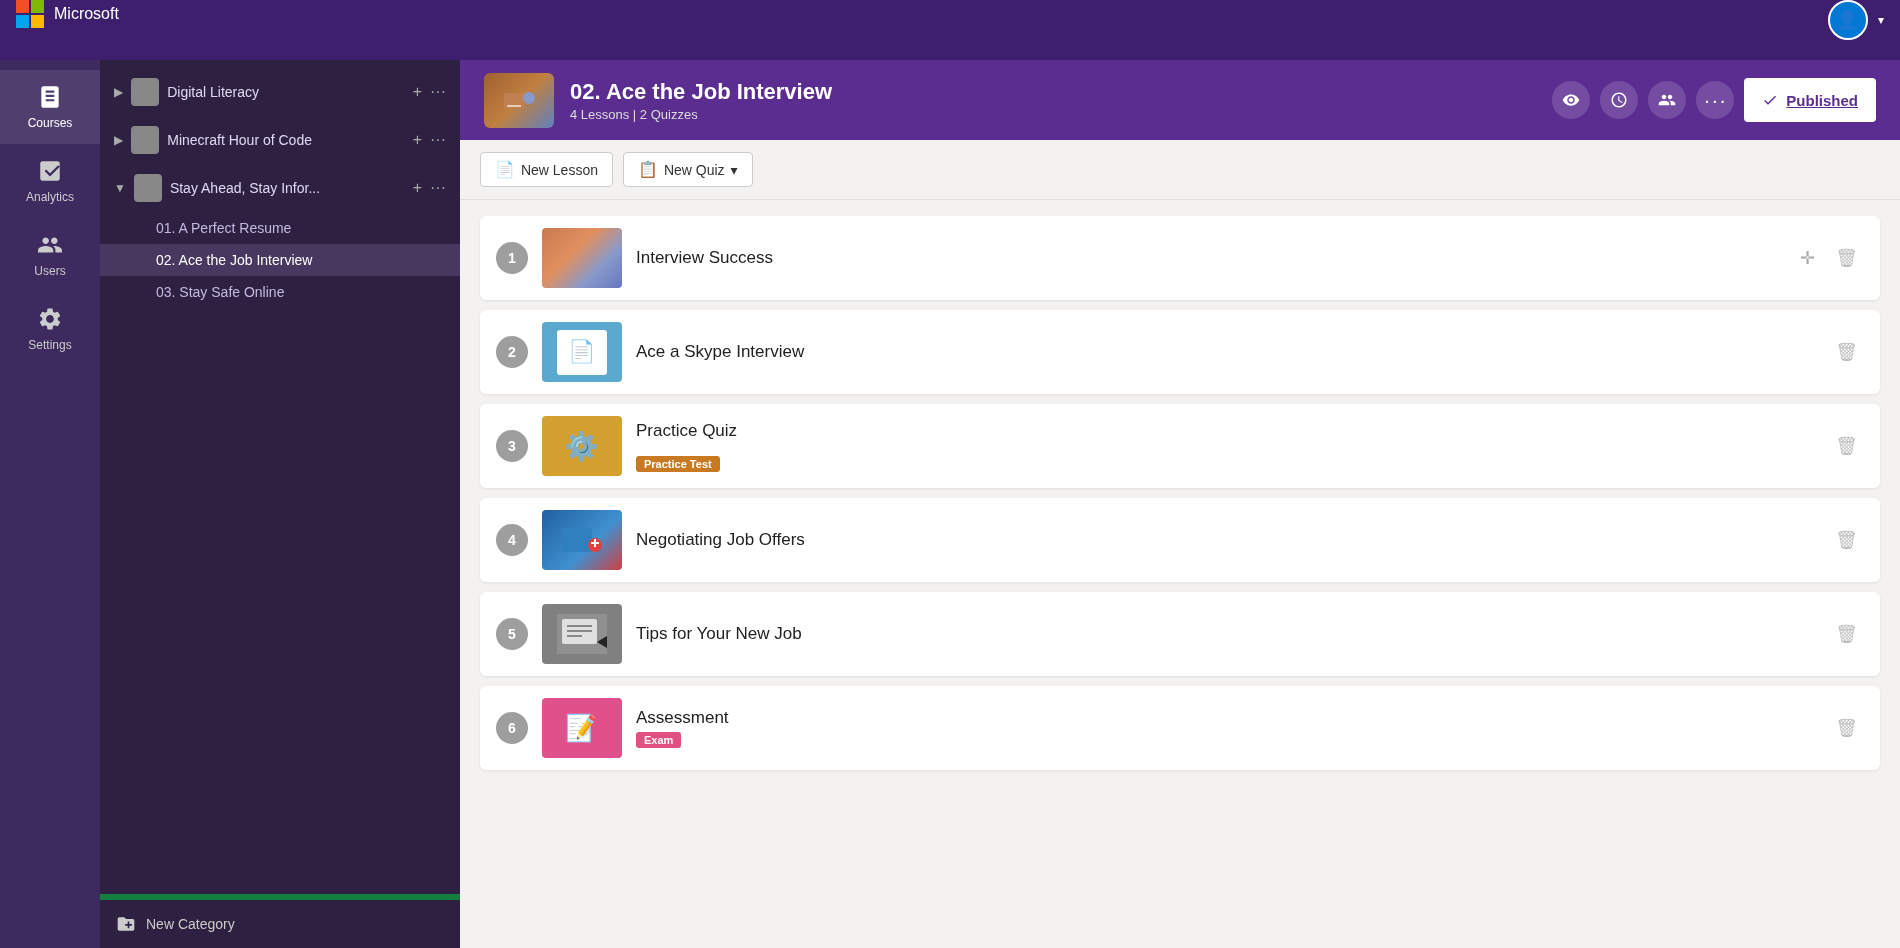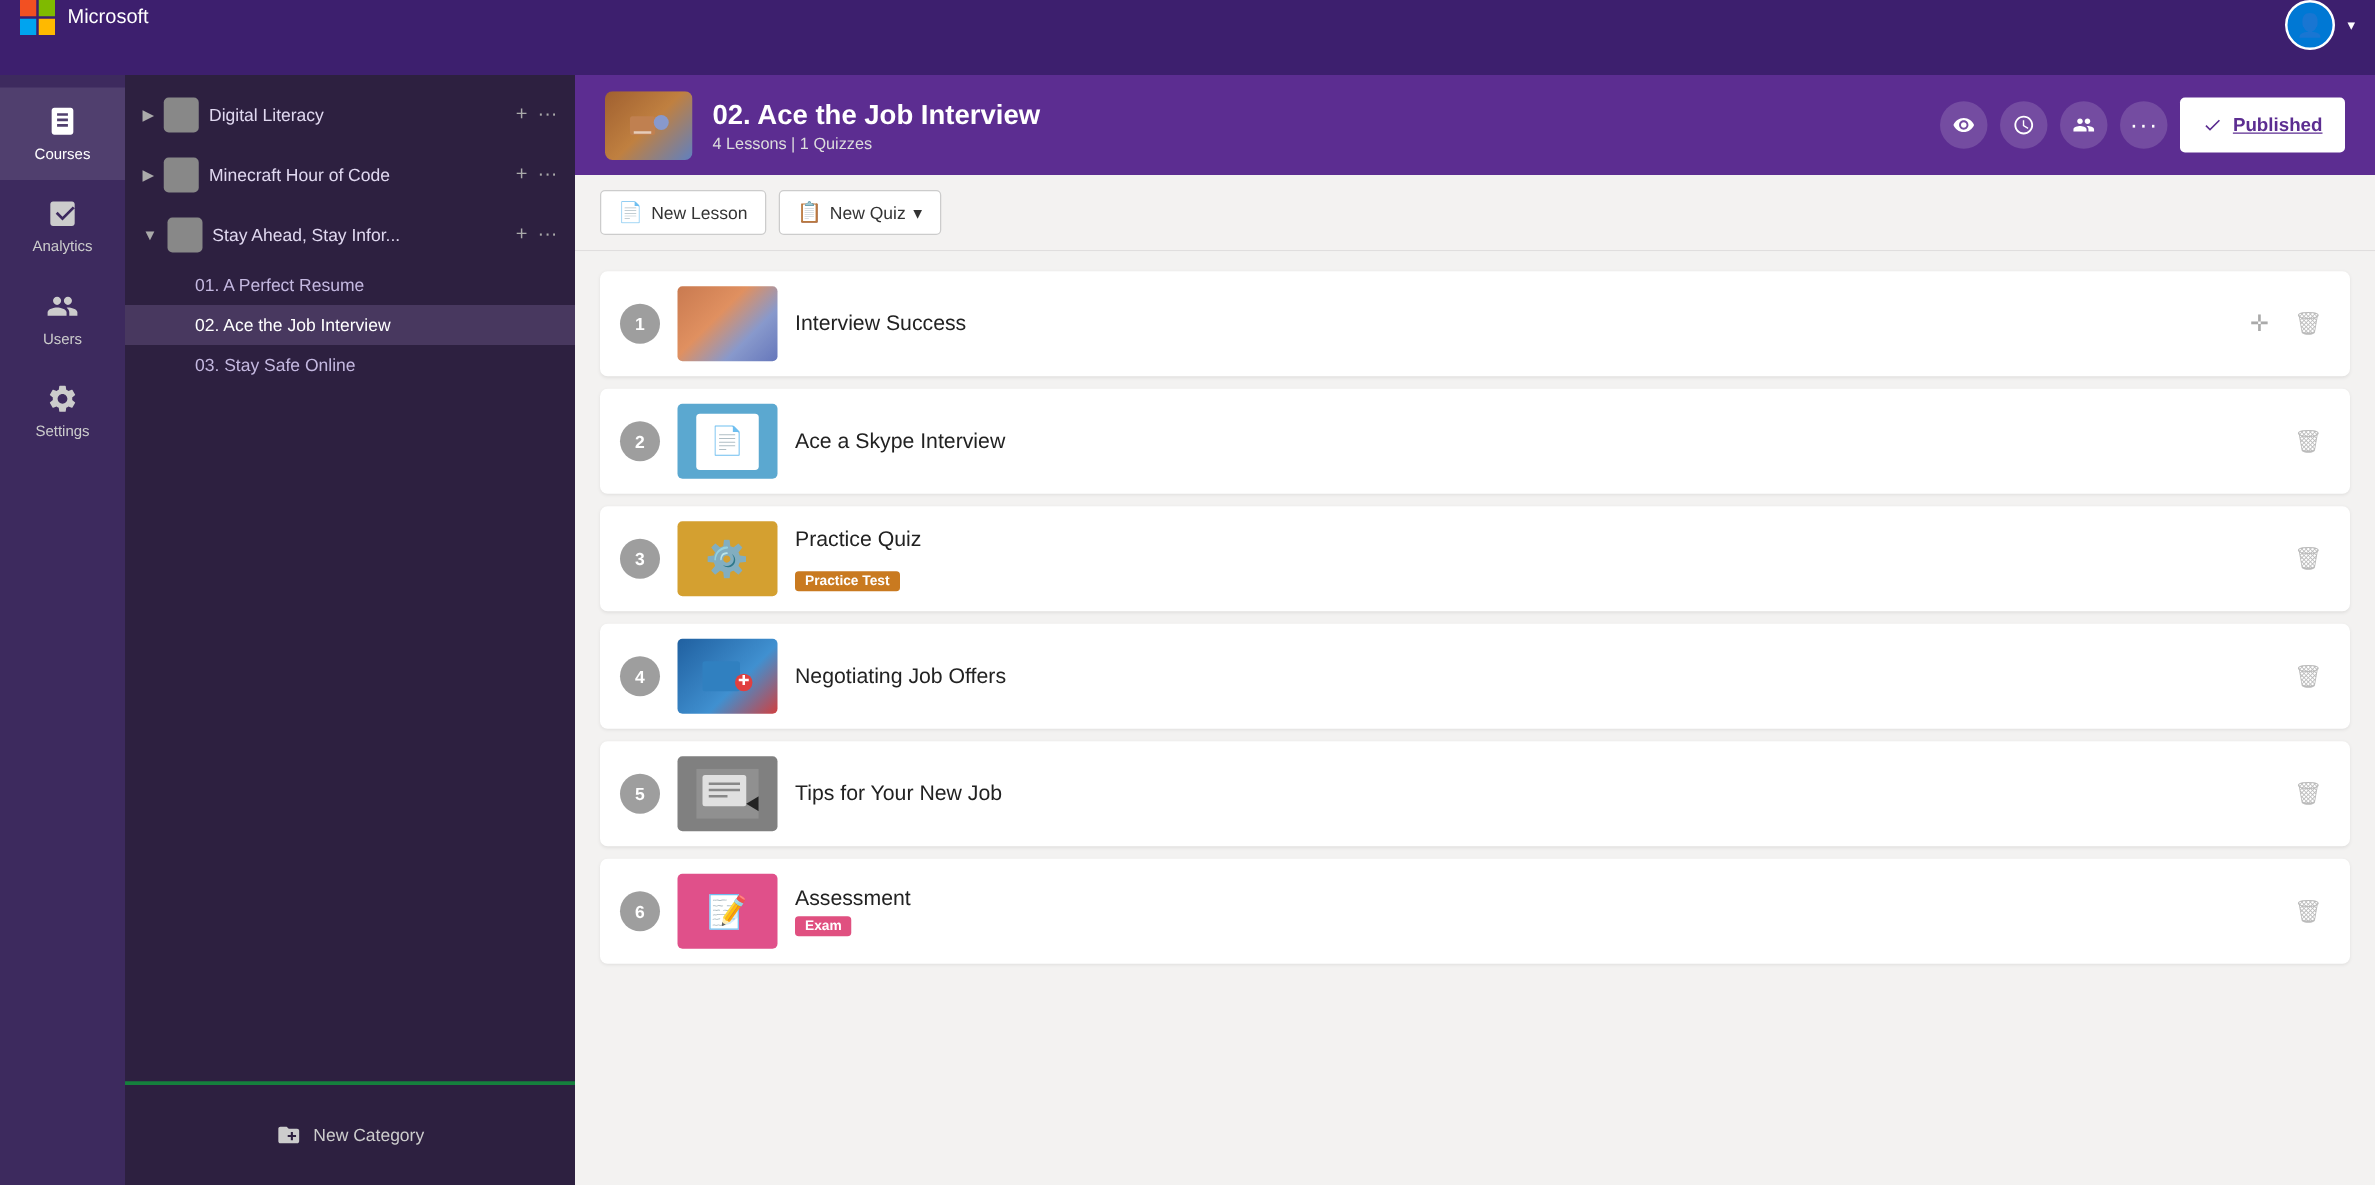--- a/index.html
+++ b/index.html
@@ -92,29 +92,28 @@
     .sub-item {
       padding: 8px 14px 8px 56px;
       font-size: 14px;
       color: #c4b8e0;
       cursor: pointer;
     }
     .sub-item.active { background: #b39ddb33; color: #fff; }
 
     
     .sidebar-footer {
-      padding: 30px 16px;
-      border-top: 3px solid #15803d;
+      padding: 14px 16px;
+      border-top: 6px solid #15803d;
       display: flex;
       align-items: center;
       gap: 10px;
       color: #ccc;
       cursor: pointer;
       font-size: 14px;
-      justify-content: center;
     }
 
     
     .content-area { flex: 1; display: flex; flex-direction: column; overflow: hidden; }
 
     
     .course-header {
       background: #5c2d91;
       padding: 0 24px;
       display: flex;
@@ -358,21 +357,21 @@
           <svg width="40" height="35" viewBox="0 0 40 35" fill="none">
             <rect width="40" height="35" fill="transparent"></rect>
             <rect x="5" y="10" width="20" height="15" fill="#c08050" rx="2"></rect>
             <circle cx="30" cy="15" r="6" fill="#8899cc"></circle>
             <rect x="8" y="22" width="14" height="2" fill="#fff" opacity="0.6"></rect>
           </svg>
         </div>
       </div>
       <div class="course-header-info">
         <div class="course-header-title">02. Ace the Job Interview</div>
-        <div class="course-header-meta">4 Lessons | 1 Quizzes</div>
+        <div class="course-header-meta">4 Lessons | 2 Quizzes</div>
       </div>
       <div class="course-header-actions">
         <button class="header-action-btn" title="Preview">
           <svg width="18" height="18" viewBox="0 0 24 24" fill="white">
               <path d="M12 4.5C7 4.5 2.73 7.61 1 12c1.73 4.39 6 7.5 11 7.5s9.27-3.11 11-7.5c-1.73-4.39-6-7.5-11-7.5zM12 17c-2.76 0-5-2.24-5-5s2.24-5 5-5 5 2.24 5 5-2.24 5-5 5zm0-8c-1.66 0-3 1.34-3 3s1.34 3 3 3 3-1.34 3-3-1.34-3-3-3z"></path>
             </svg>
         </button>
         <button class="header-action-btn" title="Schedule">
           <svg width="18" height="18" viewBox="0 0 24 24" fill="white">
               <path d="M11.99 2C6.47 2 2 6.48 2 12s4.47 10 9.99 10C17.52 22 22 17.52 22 12S17.52 2 11.99 2zM12 20c-4.42 0-8-3.58-8-8s3.58-8 8-8 8 3.58 8 8-3.58 8-8 8zm.5-13H11v6l5.25 3.15.75-1.23-4.5-2.67V7z"></path>

